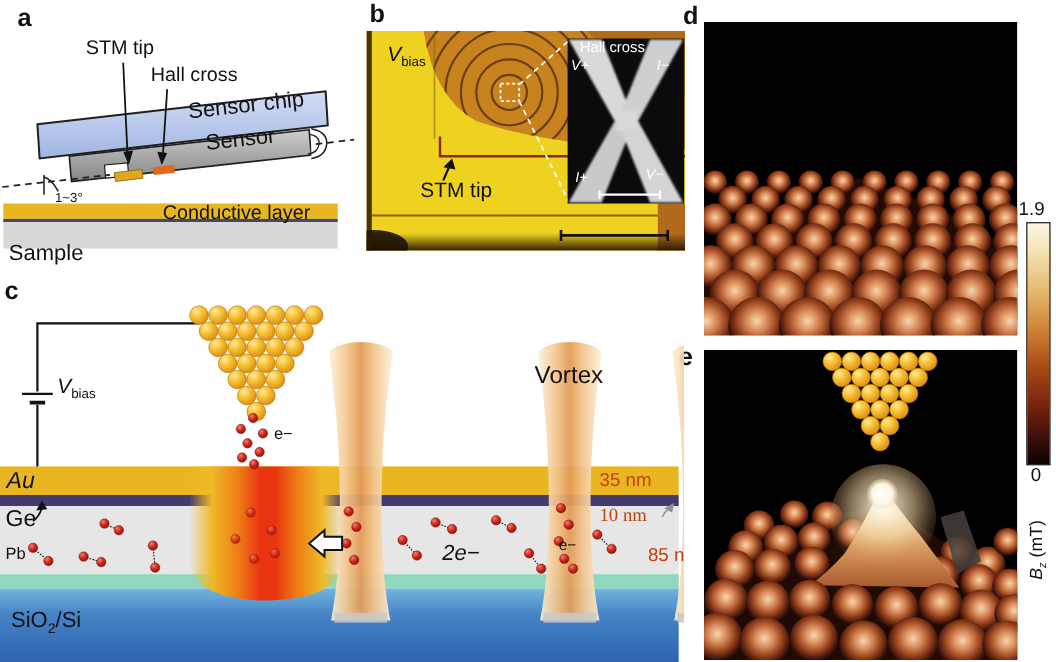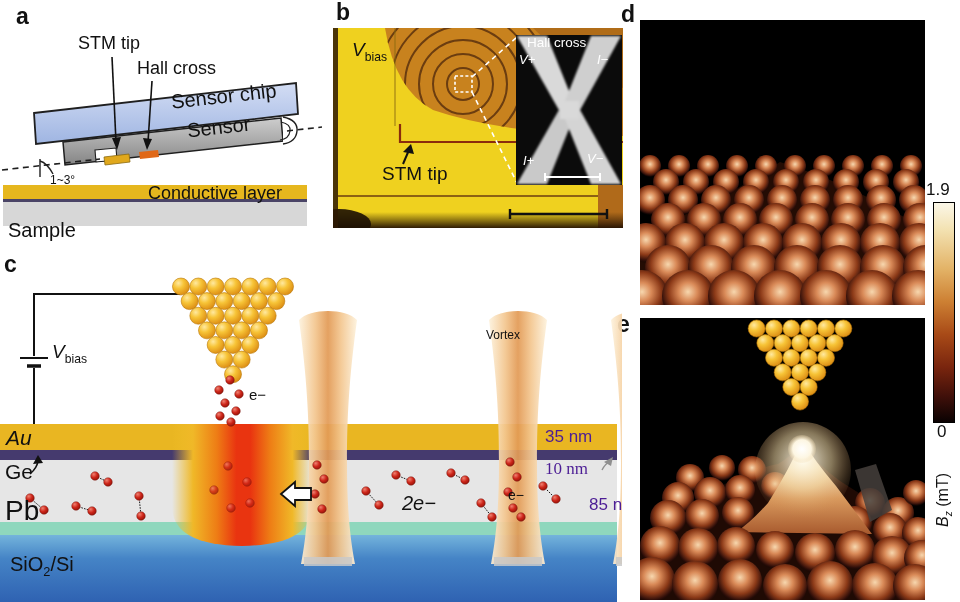--- a/index.html
+++ b/index.html
@@ -3,21 +3,21 @@
 <meta charset="utf-8">
 <style>
   html,body{margin:0;padding:0;background:#fff;}
   #fig{position:relative;width:960px;height:602px;background:#fff;overflow:hidden;
        font-family:"Liberation Sans",sans-serif;color:#111;}
   .panel{position:absolute;overflow:hidden;}
   .lbl{position:absolute;white-space:nowrap;line-height:1.05;color:#111;}
   .panel-letter{font-size:23px;font-weight:bold;}
   .ital{font-style:italic;}
   sub{font-size:64%;}
-  .gray{color:#4c1d95;}
+  .gray{color:#c2410c;}
   .white{color:#fff;}
   svg{display:block;position:absolute;left:0;top:0;}
 </style>
 </head>
 <body>
 
 <div id="fig">
 
   <div class="lbl panel-letter" style="left:16px;top:4px;">a</div>
   <div class="lbl panel-letter" style="left:336px;top:0px;">b</div>
@@ -288,24 +288,24 @@
       <path d="M30,216 Q37,210 38,203" fill="none" stroke="#111" stroke-width="1.6"></path>
       <polygon points="38,197 33,206 43,205" fill="#111"></polygon>
 
       <path d="M602,212 q3,-6 8,-9" fill="none" stroke="#8f8f8f" stroke-width="1.4"></path>
       <polygon points="613,199 604,204 611,208" fill="#8f8f8f"></polygon>
 
       <polygon points="281,236 295,224 295,230 311,230 311,242 295,242 295,248" fill="#ffffff" stroke="#111" stroke-width="1.8"></polygon>
     </svg>
     <div class="lbl" style="left:52px;top:84px;font-size:19px;"><span class="ital">V</span><sub>bias</sub></div>
     <div class="lbl" style="left:249px;top:129px;font-size:15px;">e−</div>
-    <div class="lbl" style="left:486px;top:71px;font-size:12px;">Vortex</div>
+    <div class="lbl" style="left:486px;top:71px;font-size:22px;">Vortex</div>
     <div class="lbl" style="left:6px;top:169px;font-size:21px;font-style:italic;">Au</div>
     <div class="lbl" style="left:5px;top:203px;font-size:21px;">Ge</div>
-    <div class="lbl" style="left:5px;top:238px;font-size:28px;">Pb</div>
+    <div class="lbl" style="left:5px;top:238px;font-size:15px;">Pb</div>
     <div class="lbl" style="left:10px;top:296px;font-size:20px;"><span>SiO</span><sub>2</sub><span>/Si</span></div>
     <div class="lbl gray" style="left:545px;top:170px;font-size:17px;">35 nm</div>
     <div class="lbl gray" style="left:545px;top:202px;font-size:17px;font-family:Liberation Serif, serif;">10 nm</div>
     <div class="lbl gray" style="left:545px;top:238px;font-size:17px;margin-left:44px;">85 nm</div>
     <div class="lbl" style="left:402px;top:235px;font-size:20px;font-style:italic;">2e−</div>
     <div class="lbl" style="left:508px;top:230px;font-size:14px;">e−</div>
   </div>
 
   <div class="panel" style="left:640px;top:20px;width:285px;height:285px;">
     <svg width="285" height="285" viewBox="0 0 285 285">

